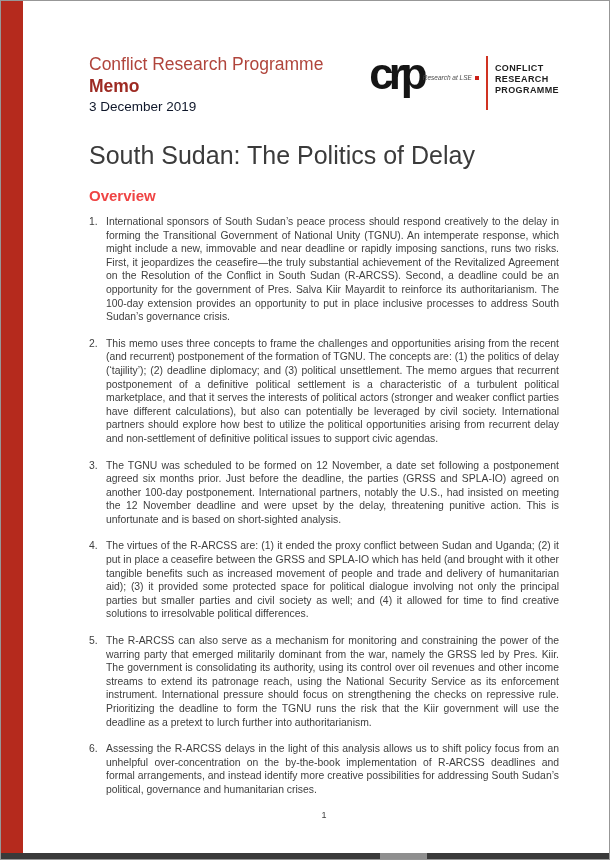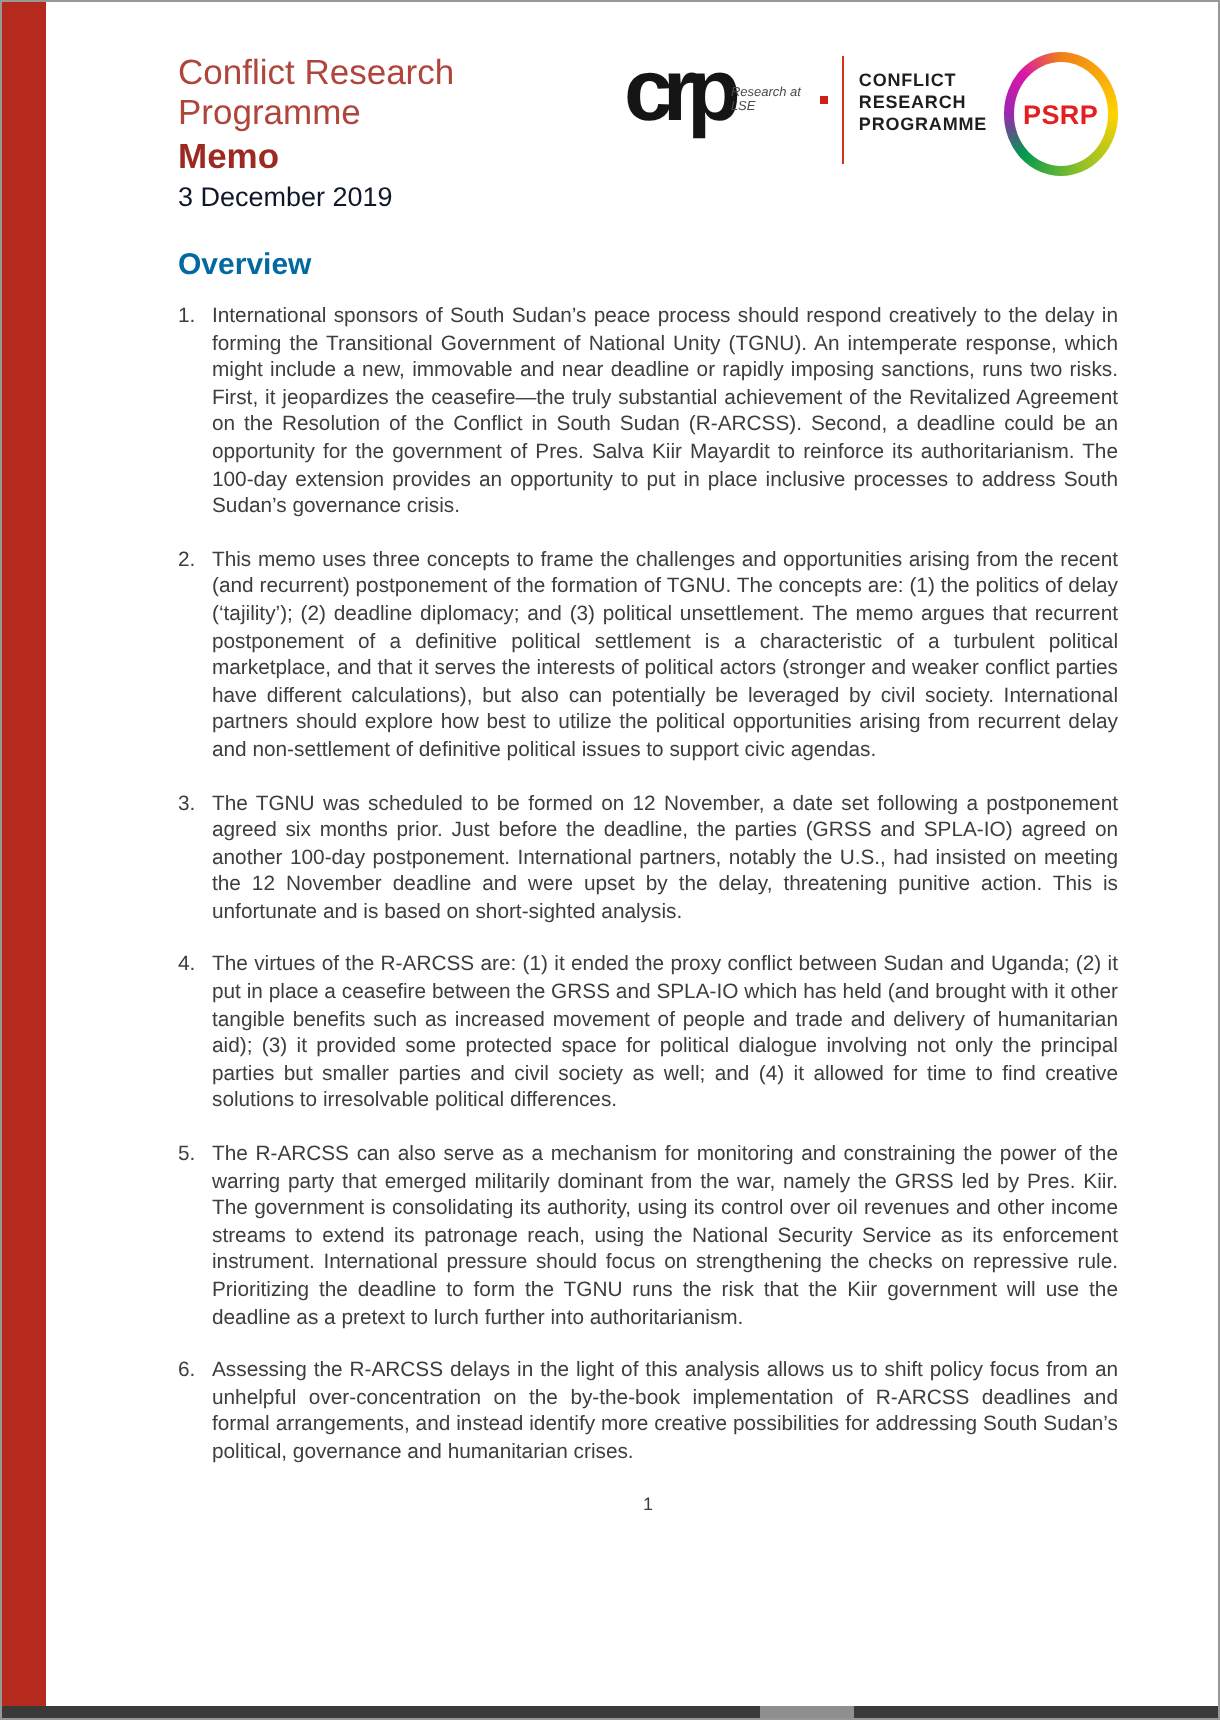--- a/index.html
+++ b/index.html
@@ -4,21 +4,21 @@
 <style>
   html,body { margin:0; padding:0; background:#fff; }
   .frame {
     position:relative; width:610px; height:860px; box-sizing:border-box;
     border:1px solid #979797; background:#ffffff; overflow:hidden;
     font-family:"Liberation Sans", sans-serif;
   }
   .left-bar { position:absolute; left:0; top:0; width:22px; height:100%; background:#b52a1d; }
   .content { position:absolute; left:88px; top:0; width:470px; }
 
-  header { display:flex; justify-content:space-between; align-items:flex-start; margin-top:25px; }
+  header { display:flex; justify-content:space-between; align-items:flex-start; margin-top:53px; }
   .hdr-programme { font-size:17.5px; line-height:20px; color:#b0453c; }
   .hdr-memo { font-size:17.5px; line-height:20px; font-weight:bold; color:#9d2a22; margin-top:2px; }
   .hdr-date { font-size:13.5px; line-height:16px; color:#0f172a; margin-top:3px; }
 
   .logos { display:flex; align-items:flex-start; margin-top:0; }
   .crp-block { display:flex; flex-direction:row; }
   .crp-word { font-weight:bold; font-size:44px; line-height:40px; letter-spacing:-5px; color:#151515; }
   .crp-tag { font-size:6.5px; font-style:italic; color:#4a4a4a; margin-top:7px; display:flex; align-items:center; gap:3px; }
   .red-sq { width:4px; height:4px; background:#cc2018; display:inline-block; }
   .logo-divider { width:2px; height:54px; background:#d03322; margin:2px 7px 0 7px; }
@@ -27,21 +27,21 @@
   .psrp-ring {
     position:absolute; inset:0; border-radius:50%;
     background:conic-gradient(from 0deg, #f08018 0%, #ffd300 25%, #8bc02a 45%, #009850 62%, #9c27b0 75%, #d916a8 88%, #f08018 100%);
   }
   .psrp-ring::after { content:""; position:absolute; inset:5px; background:#fff; border-radius:50%; }
   .psrp-label { position:absolute; inset:0; display:flex; align-items:center; justify-content:center;
     font-weight:bold; font-size:13.5px; color:#e3201f; letter-spacing:0.2px; z-index:1; }
 
   .title { margin-top:25px; font-size:25px; line-height:30px; color:#3b3b3b; font-weight:normal; }
   .authors { margin-top:15px; font-size:11.5px; font-weight:bold; color:#3b3b3b; }
-  .overview { margin-top:17px; font-size:15px; font-weight:bold; color:#0369a1; }
+  .overview { margin-top:17px; font-size:15px; font-weight:bold; color:#ef4444; }
 
   .list { margin-top:11px; }
   .item { display:flex; margin-bottom:13px; }
   .item-num { flex:0 0 17px; font-size:10.4px; color:#3e3e3e; line-height:13.6px; }
   .item-text { flex:1; font-size:10.4px; color:#3e3e3e; line-height:13.6px; text-align:justify; }
   .it { }
 
   .page-num { text-align:center; font-size:9px; color:#3e3e3e; margin-top:1px; }
 
   .bottom-bar { position:absolute; left:0; right:0; bottom:0; height:6px; background:#3a3a3a; z-index:5; }
@@ -69,27 +69,24 @@
             <span>Research at LSE</span>
             <span class="red-sq"></span>
           </div>
         </div>
         <div class="logo-divider"></div>
         <div class="crp-text">
           <div>CONFLICT</div>
           <div>RESEARCH</div>
           <div>PROGRAMME</div>
         </div>
-        <div class="psrp">
-          <div class="psrp-ring"></div>
-          <div class="psrp-label">PSRP</div>
-        </div>
       </div>
     </header>
 
+    <h1 class="title" style="margin:25px 0 0 0;">South Sudan: The Politics of Delay</h1>
     <h2 class="overview" style="margin:17px 0 0 0;">Overview</h2>
 
     <div class="list">
       <div class="item">
         <span class="item-num">1.</span>
         <div class="item-text">International sponsors of South Sudan’s peace process should respond creatively to the delay in forming the Transitional Government of National Unity (TGNU). An intemperate response, which might include a new, immovable and near deadline or rapidly imposing sanctions, runs two risks. First, it jeopardizes the ceasefire—the truly substantial achievement of the Revitalized Agreement on the Resolution of the Conflict in South Sudan (R-ARCSS). Second, a deadline could be an opportunity for the government of Pres. Salva Kiir Mayardit to reinforce its authoritarianism. The 100-day extension provides an opportunity to put in place inclusive processes to address South Sudan’s governance crisis.</div>
       </div>
       <div class="item">
         <span class="item-num">2.</span>
         <div class="item-text"><span>This memo uses three concepts to frame the challenges and opportunities arising from the recent (and recurrent) postponement of the formation of TGNU. The concepts are: (1) the politics of delay (‘</span><span class="it">tajility</span><span>’); (2) deadline diplomacy; and (3) political unsettlement. The memo argues that recurrent postponement of a definitive political settlement is a characteristic of a turbulent political marketplace, and that it serves the interests of political actors (stronger and weaker conflict parties have different calculations), but also can potentially be leveraged by civil society. International partners should explore how best to utilize the political opportunities arising from recurrent delay and non-settlement of definitive political issues to support civic agendas.</span></div>

